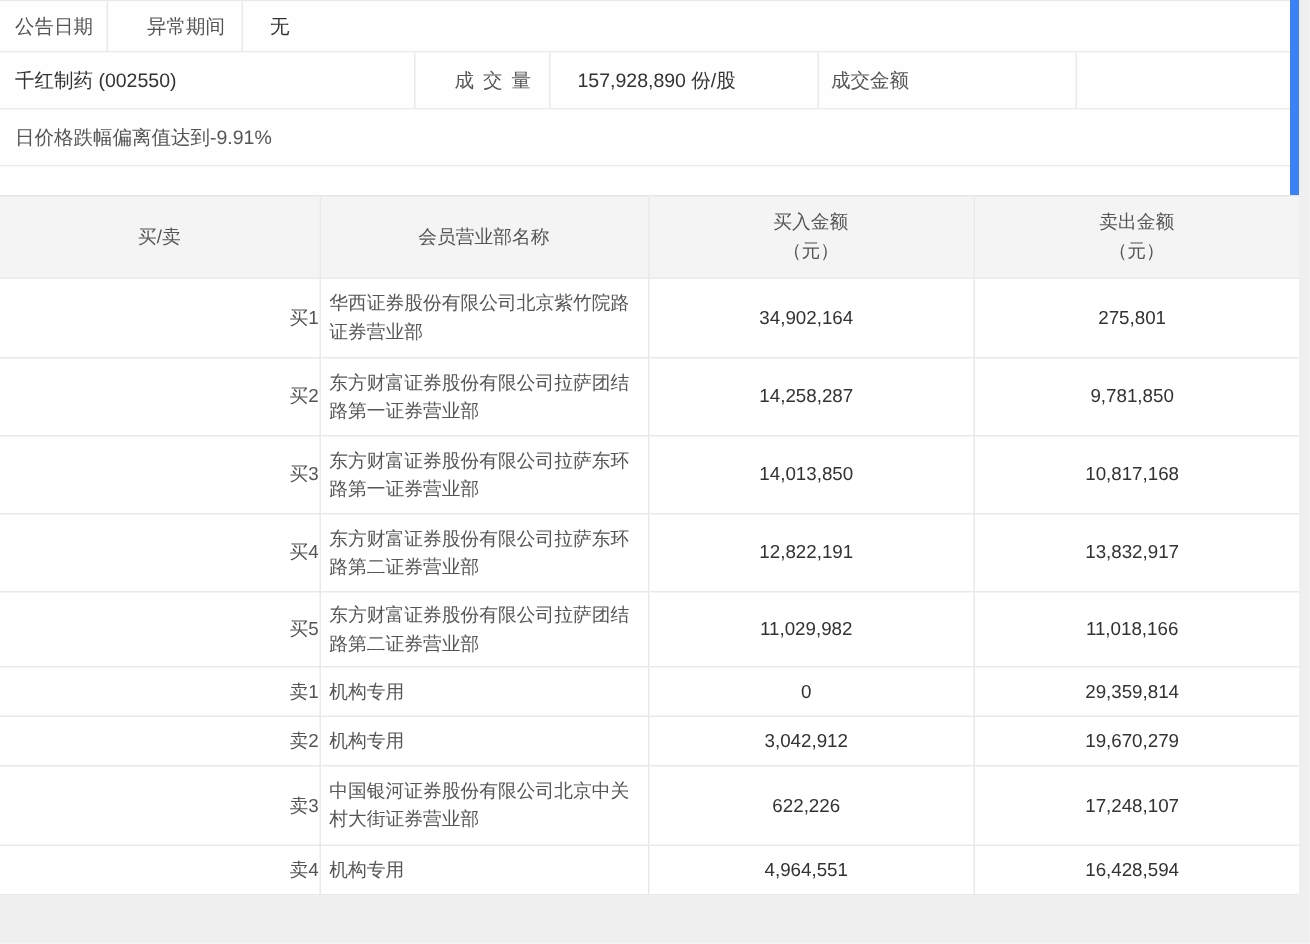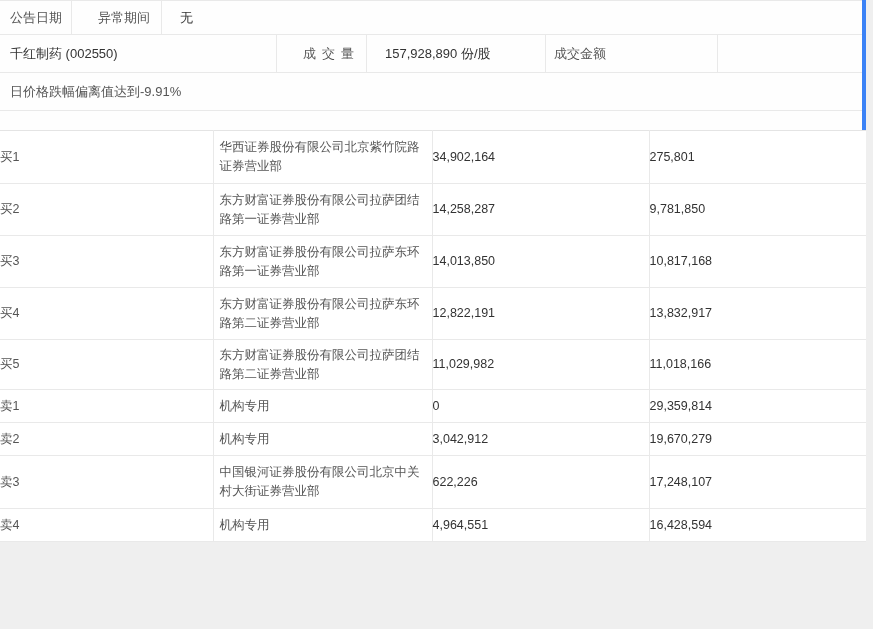--- a/index.html
+++ b/index.html
@@ -1,18 +1,18 @@
 <!DOCTYPE html>
 <html><head>
 <meta charset="utf-8">
 <style>
   * { margin:0; padding:0; box-sizing:border-box; }
   html,body { width:873px; height:629px; overflow:hidden; background:#efefef;
               font-family:"Liberation Sans","DejaVu Sans",sans-serif; }
-  .content { width:866px; height:445px; background:#fefefe; border-right:4px solid #3b82f6; }
+  .content { width:866px; height:445px; background:#fefefe; border-right:6px solid #3b82f6; }
 
   
   .info { border-top:1px solid #e9e9e9; font-size:13px; color:#555; }
   .info-row { display:flex; align-items:center; border-bottom:1px solid #e9e9e9; background:#fefefe; }
   .info-row.r1 { height:34px; }
   .info-row.r2 { height:38px; }
   .info-row.r3 { height:38px; }
   .ic { height:100%; display:flex; align-items:center; }
   .br { border-right:1px solid #e9e9e9; }
   .w72  { width:72px;  padding-left:10px; }
@@ -36,23 +36,23 @@
   .lhb col.c2 { width:219px; }
   .lhb col.c3 { width:217px; }
   .lhb col.c4 { width:217px; }
   .lhb th { background:#f4f4f4; font-weight:normal; color:#555;
             border-bottom:1px solid #e9e9e9; border-right:1px solid #e9e9e9;
             text-align:center; line-height:19px; }
   .lhb th:last-child, .lhb td:last-child { border-right:none; }
   .lhb tr.hdr { height:55px; }
   .lhb td { border-bottom:1px solid #e9e9e9; border-right:1px solid #e9e9e9;
             color:#555; line-height:19px; vertical-align:middle; }
-  .lhb td.side { text-align:left; }
+  .lhb td.side { text-align:right; }
   .lhb td.branch { padding:0 4px 0 6px; }
-  .lhb td.num { text-align:left; padding-right:6px; color:#333; }
+  .lhb td.num { text-align:center; padding-right:6px; color:#333; }
   tr.h53 { height:53px; } tr.h52 { height:52px; } tr.h50 { height:50px; } tr.h33 { height:33px; }
 </style>
 </head>
 <body>
 
 <div class="content">
 
   <div class="info">
     <div class="info-row r1">
       <div class="ic w72 br">公告日期</div>
@@ -73,20 +73,32 @@
   <div class="gap"></div>
 
   <table class="lhb">
     <colgroup>
         <col class="c1">
         <col class="c2">
         <col class="c3">
         <col class="c4">
       </colgroup>
     <tbody>
+        <tr class="hdr">
+      <th>买/卖</th>
+      <th>会员营业部名称</th>
+      <th>
+        <div>买入金额</div>
+        <div>（元）</div>
+      </th>
+      <th>
+        <div>卖出金额</div>
+        <div>（元）</div>
+      </th>
+    </tr>
 
     <tr class="h53">
       <td class="side">买1</td>
       <td class="branch">华西证券股份有限公司北京紫竹院路证券营业部</td>
       <td class="num">34,902,164</td>
       <td class="num">275,801</td>
     </tr>
     <tr class="h52">
       <td class="side">买2</td>
       <td class="branch">东方财富证券股份有限公司拉萨团结路第一证券营业部</td>

